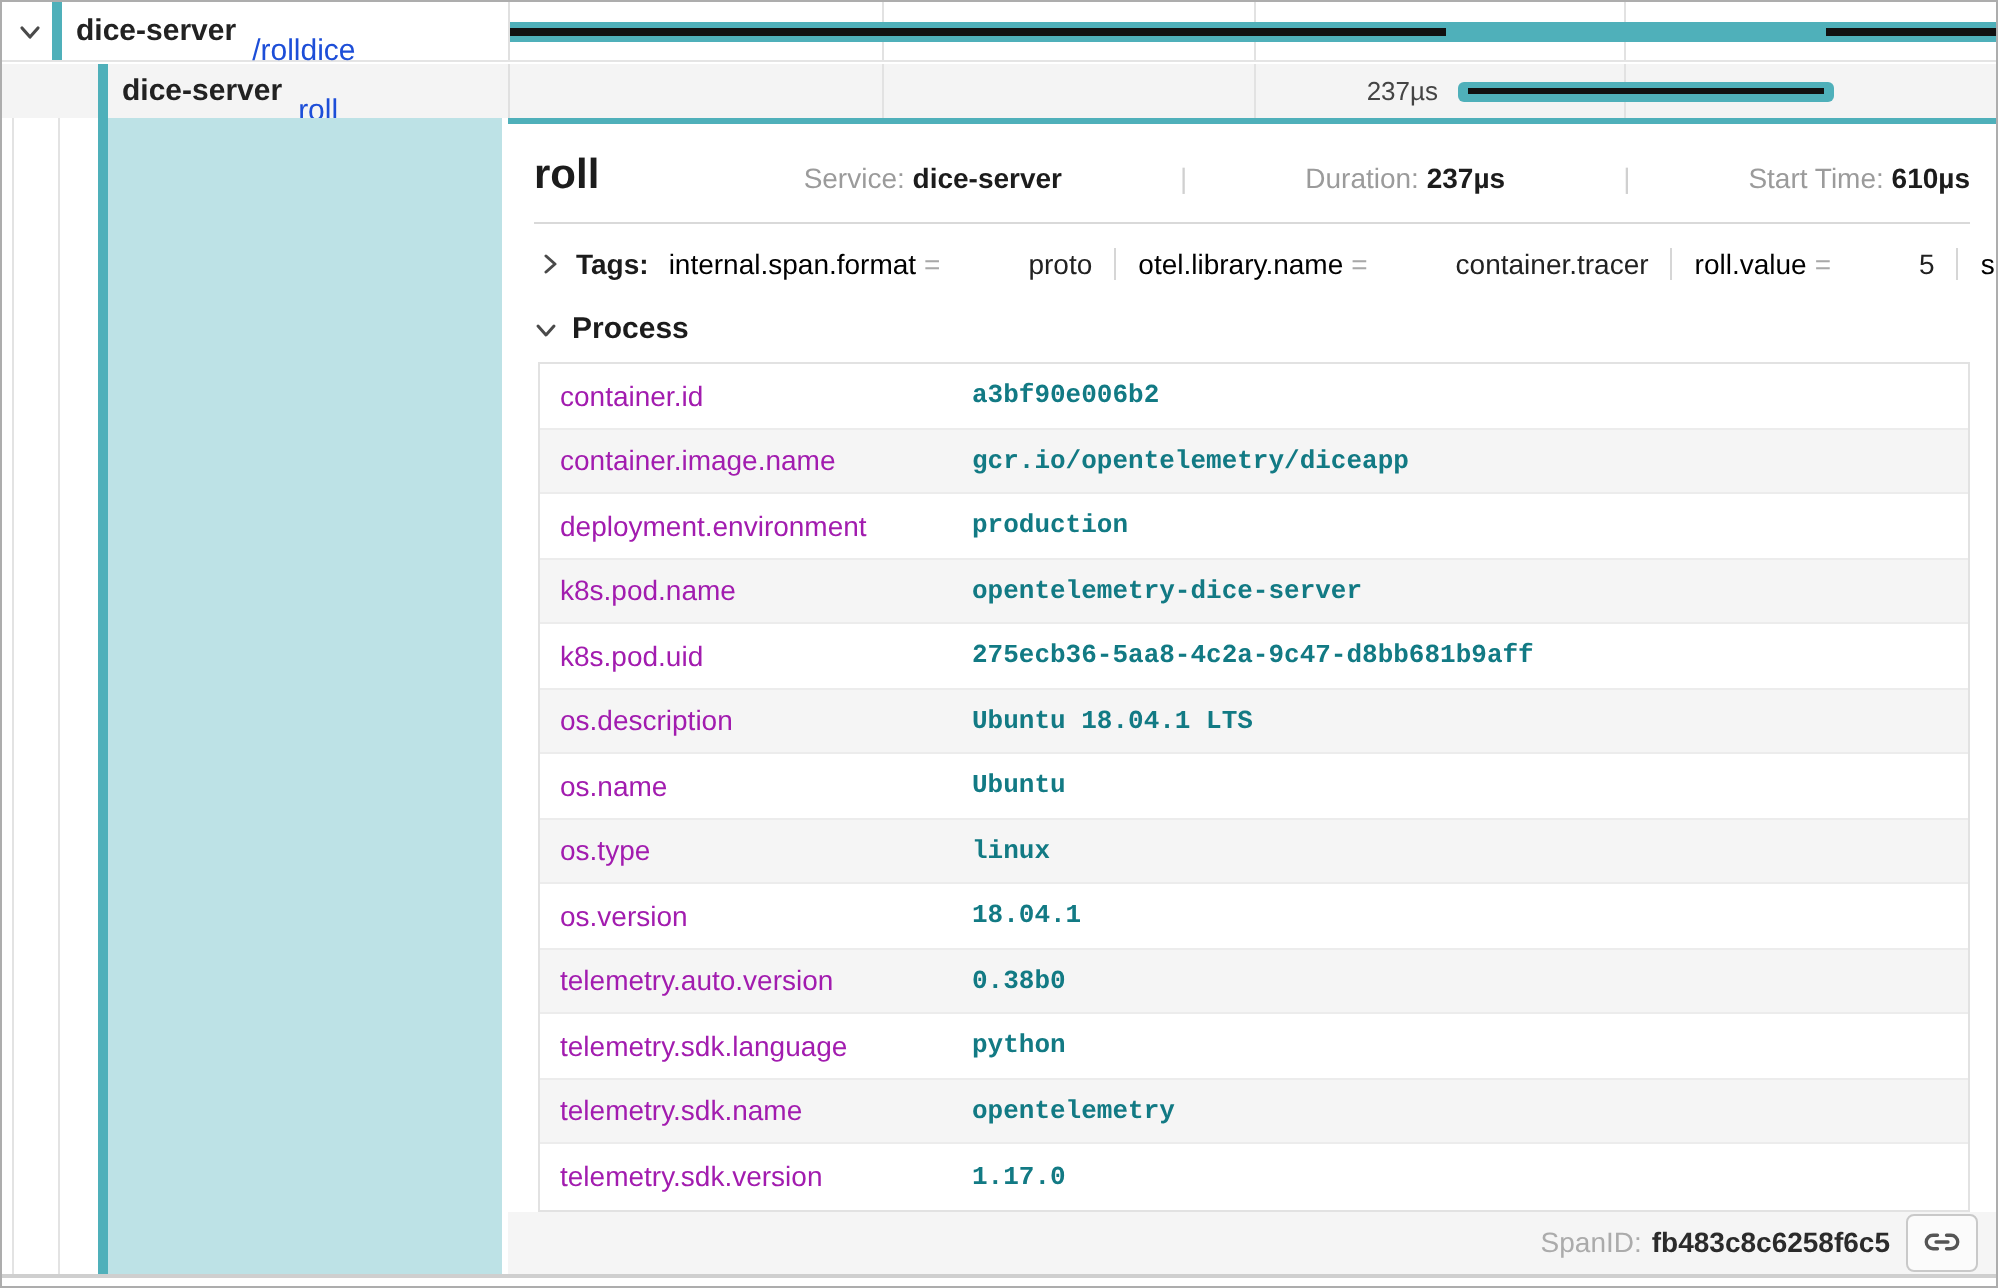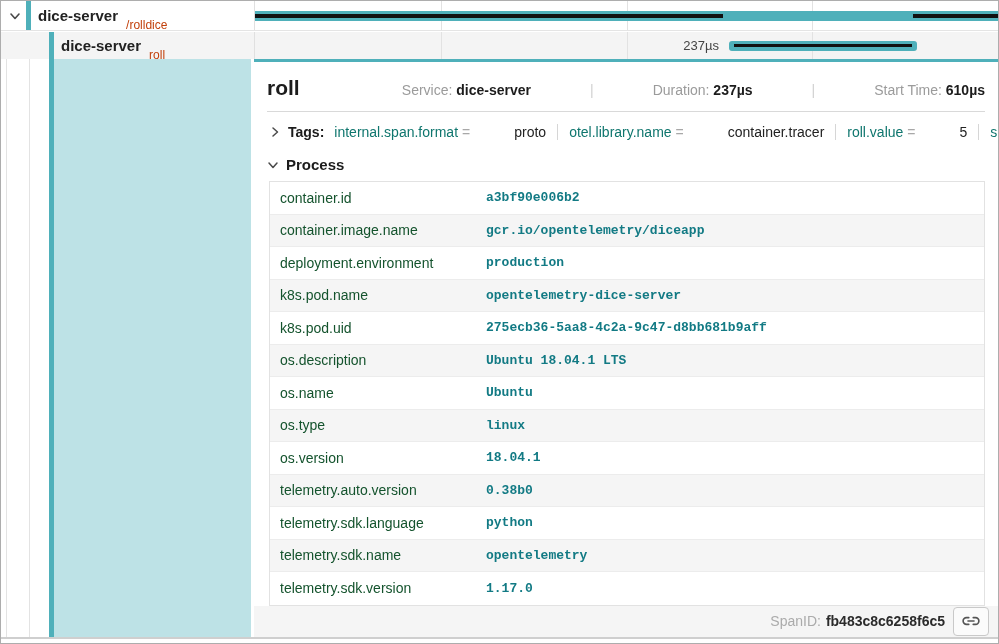--- a/index.html
+++ b/index.html
@@ -26,21 +26,21 @@
   .g25 { left: 25%; } .g50 { left: 50%; } .g75 { left: 75%; }
 
   .chevron-btn { position: absolute; left: 7px; top: 8px; width: 14px; height: 14px; cursor: pointer; }
   .svc-color-bar { position: absolute; top: 0; bottom: 0; width: 5px; background: #4fb0ba; }
   .row1 .svc-color-bar { left: 25px; }
   .row2 .svc-color-bar { left: 48px; }
   .span-name-wrap { position: absolute; top: 0; height: 100%; display: flex; align-items: center; gap: 8px; white-space: nowrap; }
   .row1 .span-name-wrap { left: 37px; }
   .row2 .span-name-wrap { left: 60px; }
   .span-svc { font-size: 15px; font-weight: 600; color: #222; }
-  .span-op { font-size: 12px; color: #c2410c; margin-top: 19px; }
+  .span-op { font-size: 15px; color: #1d4ed8; margin-top: 19px; }
 
   .parent-bar { position: absolute; left: 0; right: 0; top: 10px; height: 10px; background: #4fb0ba; }
   .parent-bar .child-marker { position: absolute; top: 3px; height: 4px; background: #111; }
   .seg-a { left: 0; width: 63%; }
   .seg-b { left: 88.6%; right: 0; }
 
   .duration-label { position: absolute; left: 0; top: 0; width: 464px; height: 100%;
     display: flex; align-items: center; justify-content: flex-end;
     font-size: 13px; color: #444; }
   .child-bar { position: absolute; left: 474px; width: 188px; top: 9px; height: 10px;
@@ -66,34 +66,34 @@
   .overview { display: flex; align-items: baseline; font-size: 14px; gap: 48px; }
   .ov-item { white-space: nowrap; }
   .ov-label { color: #9b9b9b; }
   .ov-value { color: #1c1c1c; font-weight: 700; }
   .ov-sep { color: #d0d0d0; margin: 0 11px; }
 
   .tags-row { display: flex; align-items: center; padding: 12px 0 10px 2px;
     font-size: 14px; white-space: nowrap; cursor: pointer; }
   .tags-header { font-weight: 700; color: #1c1c1c; margin: 0 10px 0 7px; }
   .tag-item { display: inline-flex; align-items: baseline; }
-  .tag-key { color: #0f766e; }
+  .tag-key { color: #000000; }
   .tag-eq { color: #a8a8a8; margin: 0 4px; }
   .tag-value { color: #222; font-weight: 500; margin-left: 40px; }
   .tag-sep { width: 0; border-left: 1px solid #d6d6d6; align-self: stretch; margin: 0 11px; }
 
   .process-header { display: flex; align-items: center; padding: 6px 0 8px 0;
     font-size: 15px; cursor: pointer; }
   .process-header .hdr-label { font-weight: 700; color: #1c1c1c; margin-left: 7px; }
 
   .kv-table { margin-left: 2px; border: 1px solid #e2e2e2; background: #fff; }
   .kv-row { display: flex; align-items: center; height: 32.5px; border-bottom: 1px solid #ececec; }
   .kv-row:last-child { border-bottom: none; }
   .kv-row.alt { background: #f5f5f5; }
-  .kv-key { width: 178px; padding-left: 10px; font-size: 14px; color: #14532d; flex: none; }
+  .kv-key { width: 178px; padding-left: 10px; font-size: 14px; color: #a21caf; flex: none; }
   .kv-value { font-family: "Liberation Mono", monospace; font-size: 13px; font-weight: 600; color: #127a84; margin-left: 38px; }
 
   .detail-footer { margin: auto -13px 0 -13px; height: 38px; background: #f5f5f5;
     border-bottom: 2px solid #cfcfcf;
     display: flex; align-items: center; justify-content: flex-end; padding-right: 9px; }
   .spanid-label { font-size: 14px; color: #ababab; text-align: center; }
   .spanid-value { font-size: 14px; font-weight: 600; color: #2b2b2b; margin: 0 8px 0 5px; }
   .link-btn { width: 36px; height: 29px; background: #fbfbfb; border: 1px solid #c9c9c9;
     border-radius: 4px; display: flex; align-items: center; justify-content: center; cursor: pointer; }
 

